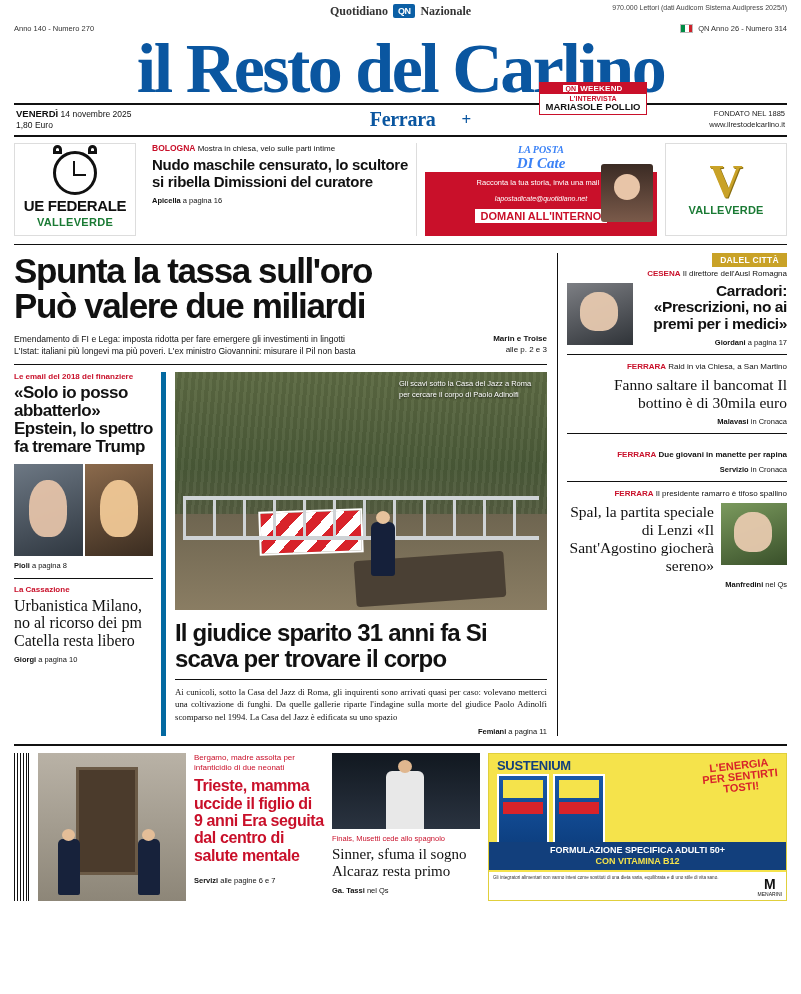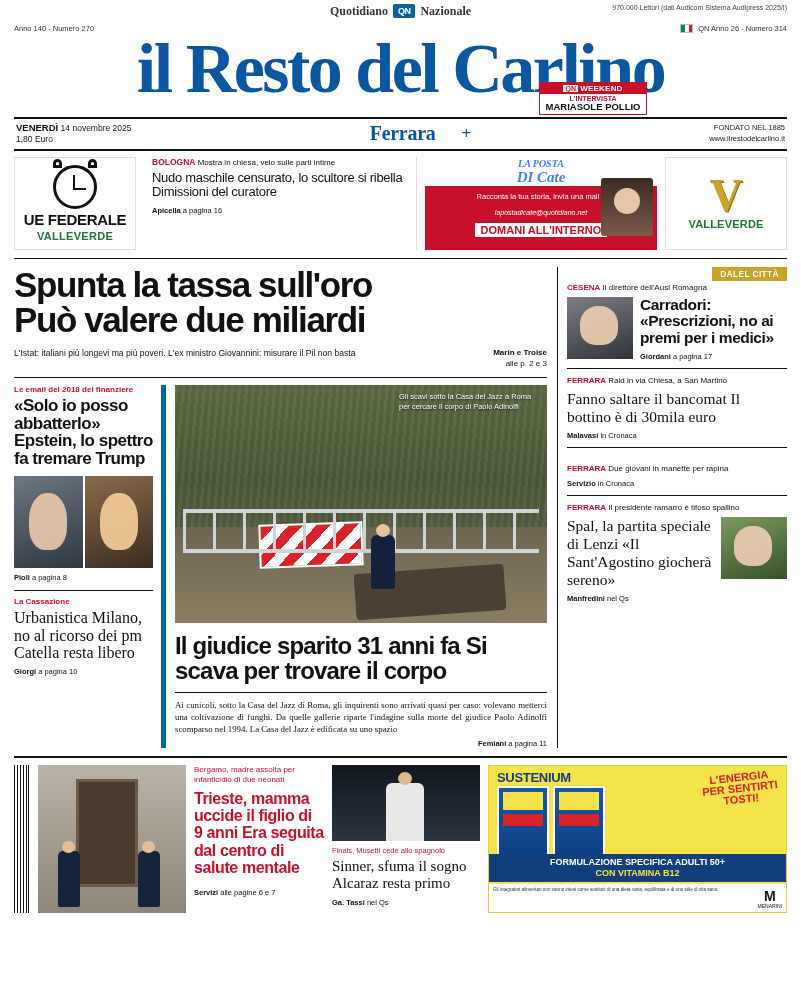--- a/index.html
+++ b/index.html
@@ -65,21 +65,21 @@
     padding: 1px 0; letter-spacing: 0.2px;
   }
   .weekend-badge .wtop .qn { background: #fff; color: #c9102a; padding: 0 2px; margin-right: 2px; font-size: 7px; }
   .weekend-badge .wmid { font-size: 7px; color: #c9102a; font-weight: bold; padding: 1px 0 0 0; }
   .weekend-badge .wname { font-size: 9.5px; font-weight: bold; color: #111; line-height: 1.05; padding-bottom: 2px; }
 
   
   .editionbar {
     display: flex; align-items: center; justify-content: space-between;
     border-top: 2px solid #111; border-bottom: 2px solid #111;
-    margin-top: 14px; height: 34px; padding: 0 2px;
+    height: 34px; padding: 0 2px;
   }
   .ed-left { font-family: "Liberation Sans", sans-serif; font-size: 8.5px; line-height: 1.3; }
   .ed-left b { font-size: 9.5px; }
   .ed-center {
     flex: 1; text-align: center; font-size: 20px; font-weight: bold; color: #0a56a0;
     font-family: "Liberation Serif", serif; letter-spacing: -0.3px;
     display: flex; align-items: center; justify-content: center; gap: 26px;
   }
   .ed-center .plus { color: #0a56a0; font-size: 17px; font-weight: bold; }
   .ed-right { font-family: "Liberation Sans", sans-serif; font-size: 7.5px; text-align: right; line-height: 1.4; color: #222; }
@@ -102,22 +102,22 @@
   .clock:after { width: 12px; height: 2px; left: 18px; top: 20px; }
   .clock .bell { position: absolute; width: 9px; height: 9px; border: 3px solid #111; border-radius: 50% 50% 0 0; top: -9px; }
   .clock .bl { left: -3px; } .clock .br { right: -3px; }
   .promo-box .t1 { font-family: "Liberation Sans", sans-serif; font-weight: bold; font-size: 15px; letter-spacing: -0.3px; }
   .promo-box .t2 { font-family: "Liberation Sans", sans-serif; font-weight: bold; font-size: 11px; color: #1a7a34; letter-spacing: 0.3px; }
 
   .promo-head { flex: 1; padding: 0 8px; border-right: 1px solid #ddd; }
   .kicker { font-family: "Liberation Sans", sans-serif; font-size: 8px; line-height: 1.3; margin-bottom: 3px; }
   .kicker b { color: #c9102a; font-size: 8.5px; }
   .promo-head h3 {
-    font-family: "Liberation Sans", sans-serif; font-weight: normal;
-    font-size: 13px; line-height: 1.12; letter-spacing: -0.3px;
+    font-family: "Liberation Sans", sans-serif; font-weight: bold;
+    font-size: 15px; line-height: 1.12; letter-spacing: -0.3px;
   }
   .byline { font-family: "Liberation Sans", sans-serif; font-size: 7.5px; margin-top: 6px; }
   .byline b { font-weight: bold; }
 
   .promo-cate {
     width: 232px; background: #c9102a; color: #fff; position: relative;
     display: flex; flex-direction: column; align-items: center; overflow: hidden;
   }
   .cate-band {
     width: 100%; background: #fff; color: #3b82f6; text-align: center;
@@ -147,21 +147,21 @@
   .vshape {
     font-family: "Liberation Serif", serif; font-weight: bold; font-size: 46px;
     line-height: 0.85; color: #c9a227;
     text-shadow: 1px 1px 0 #8a6f12;
   }
   .promo-valle .vtxt { font-family: "Liberation Sans", sans-serif; font-weight: bold; font-size: 11px; color: #1a7a34; letter-spacing: 0.2px; }
 
   
   .mainwrap { display: flex; gap: 10px; padding-top: 8px; }
   .leftcol { width: 540px; }
-  .rightcol { width: 233px; border-left: 1px solid #111; padding-left: 9px; }
+  .rightcol { width: 233px; border-left: 1px solid #111; padding-left: 9px; text-align: right; }
 
   .lead h2 {
     font-family: "Liberation Sans", sans-serif; font-weight: bold;
     font-size: 35px; line-height: 1.0; letter-spacing: -1.4px; color: #111;
   }
   .lead .sub {
     font-family: "Liberation Sans", sans-serif; font-size: 8.6px; line-height: 1.45;
     margin-top: 10px; display: flex; justify-content: space-between; gap: 10px;
     border-bottom: 1px solid #111; padding-bottom: 7px;
   }
@@ -438,20 +438,21 @@
   </div>
 
   <div class="mainwrap">
     <div class="leftcol">
 
       <div class="lead">
         <h2>Spunta la tassa sull'oro</h2>
         <h2>Può valere due miliardi</h2>
         <div class="sub">
           <div>
+            <div>Emendamento di FI e Lega: imposta ridotta per fare emergere gli investimenti in lingotti</div>
             <div>L'Istat: italiani più longevi ma più poveri. L'ex ministro Giovannini: misurare il Pil non basta</div>
           </div>
           <div class="credit">
             <div><b>Marin e Troise</b></div>
             <div>alle p. 2 e 3</div>
           </div>
         </div>
       </div>
 
       <div class="midwrap">
@@ -518,21 +519,21 @@
         <span>Raid in via Chiesa, a San Martino</span>
       </div>
       <div class="ritem">
         <h3 class="serif">Fanno saltare il bancomat Il bottino è di 30mila euro</h3>
         <div class="byline">
           <b>Malavasi</b>
           <span>in Cronaca</span>
         </div>
       </div>
 
-      <div class="rkicker" style="">
+      <div class="rkicker" style="font-weight:bold;">
         <b>FERRARA</b>
         <span>Due giovani in manette per rapina</span>
       </div>
       <div class="ritem">
         <div class="byline">
           <b>Servizio</b>
           <span>in Cronaca</span>
         </div>
       </div>
 

